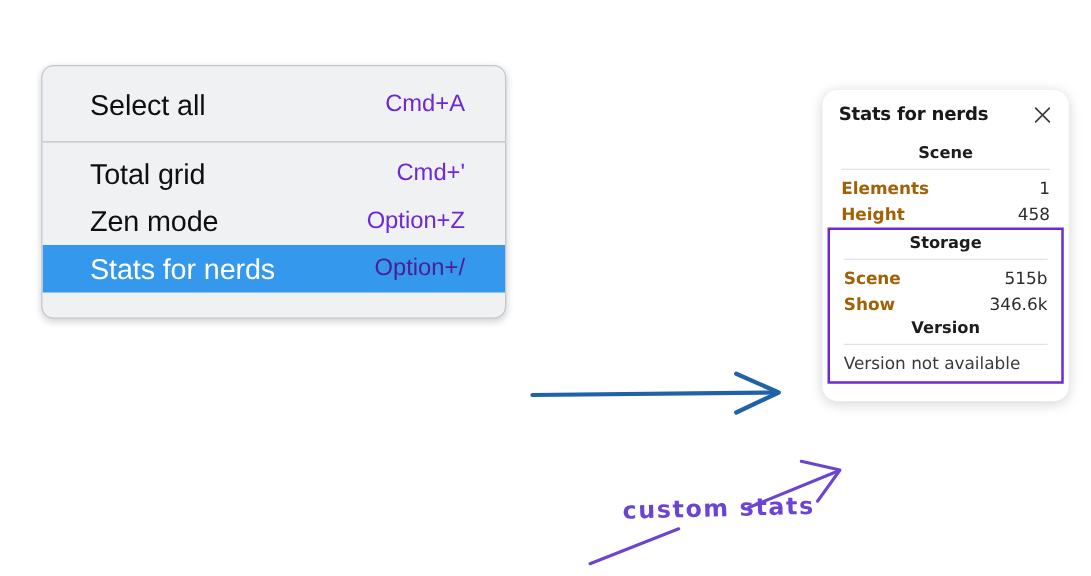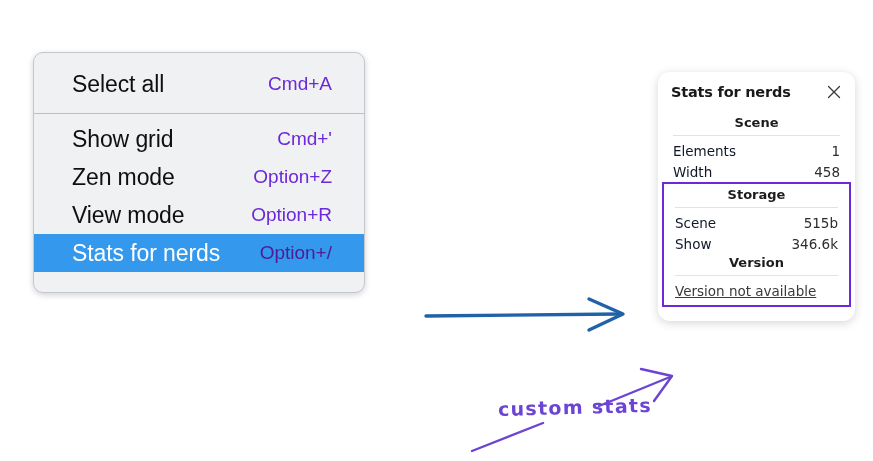--- a/index.html
+++ b/index.html
@@ -14,21 +14,21 @@
     overflow: hidden;
     font-family: "Liberation Sans", sans-serif;
     -webkit-font-smoothing: antialiased;
   }
 
   
   .context-menu {
     position: absolute;
     left: 33px;
     top: 52px;
-    width: 332px;
+    width: 372px;
     background: #f0f1f3;
     border: 1px solid #c3c8d0;
     border-radius: 10px;
     box-shadow: 0 2px 6px rgba(0,0,0,0.18);
     overflow: hidden;
     box-sizing: border-box;
   }
   .menu-section {
     padding: 6px 0;
   }
@@ -110,28 +110,27 @@
     margin: 0 2px 4px 2px;
   }
   .kv {
     display: flex;
     justify-content: space-between;
     align-items: baseline;
     font-size: 13.5px;
     color: #3a3a3c;
     padding: 2.5px 2px;
   }
-  .kv .k { color: #0f172a; }
+  .kv .k { color: #a16207; font-weight: bold; }
   .kv .v { color: #2c2c2e; }
   .note {
     font-size: 13.5px;
     color: #3a3a3c;
     padding: 3px 2px 1px 2px;
     white-space: nowrap;
-    text-decoration: underline;
   }
   
   .custom-box {
     border: 2px solid #6d28d9;
     margin: 0 -9px;
     padding: 2px 9px 5px 9px;
     box-sizing: border-box;
   }
 
   
@@ -165,30 +164,26 @@
     <div class="menu-item">
       <span class="label">Select all</span>
       <span class="accel">Cmd+A</span>
     </div>
   </div>
 
   <div class="menu-sep"></div>
 
   <div class="menu-section">
     <div class="menu-item">
-      <span class="label">Show grid</span>
+      <span class="label">Total grid</span>
       <span class="accel">Cmd+'</span>
     </div>
     <div class="menu-item">
       <span class="label">Zen mode</span>
       <span class="accel">Option+Z</span>
-    </div>
-    <div class="menu-item">
-      <span class="label">View mode</span>
-      <span class="accel">Option+R</span>
     </div>
     <div class="menu-item highlighted">
       <span class="label">Stats for nerds</span>
       <span class="accel">Option+/</span>
     </div>
   </div>
 
   <div class="menu-bottom-pad"></div>
 </div>
 
@@ -204,21 +199,21 @@
   </div>
 
   <div>
     <div class="section-head">Scene</div>
     <div class="rule"></div>
     <div class="kv">
       <span class="k">Elements</span>
       <span class="v">1</span>
     </div>
     <div class="kv">
-      <span class="k">Width</span>
+      <span class="k">Height</span>
       <span class="v">458</span>
     </div>
   </div>
 
   <div class="custom-box">
     <div>
       <div class="section-head">Storage</div>
       <div class="rule"></div>
       <div class="kv">
         <span class="k">Scene</span>

